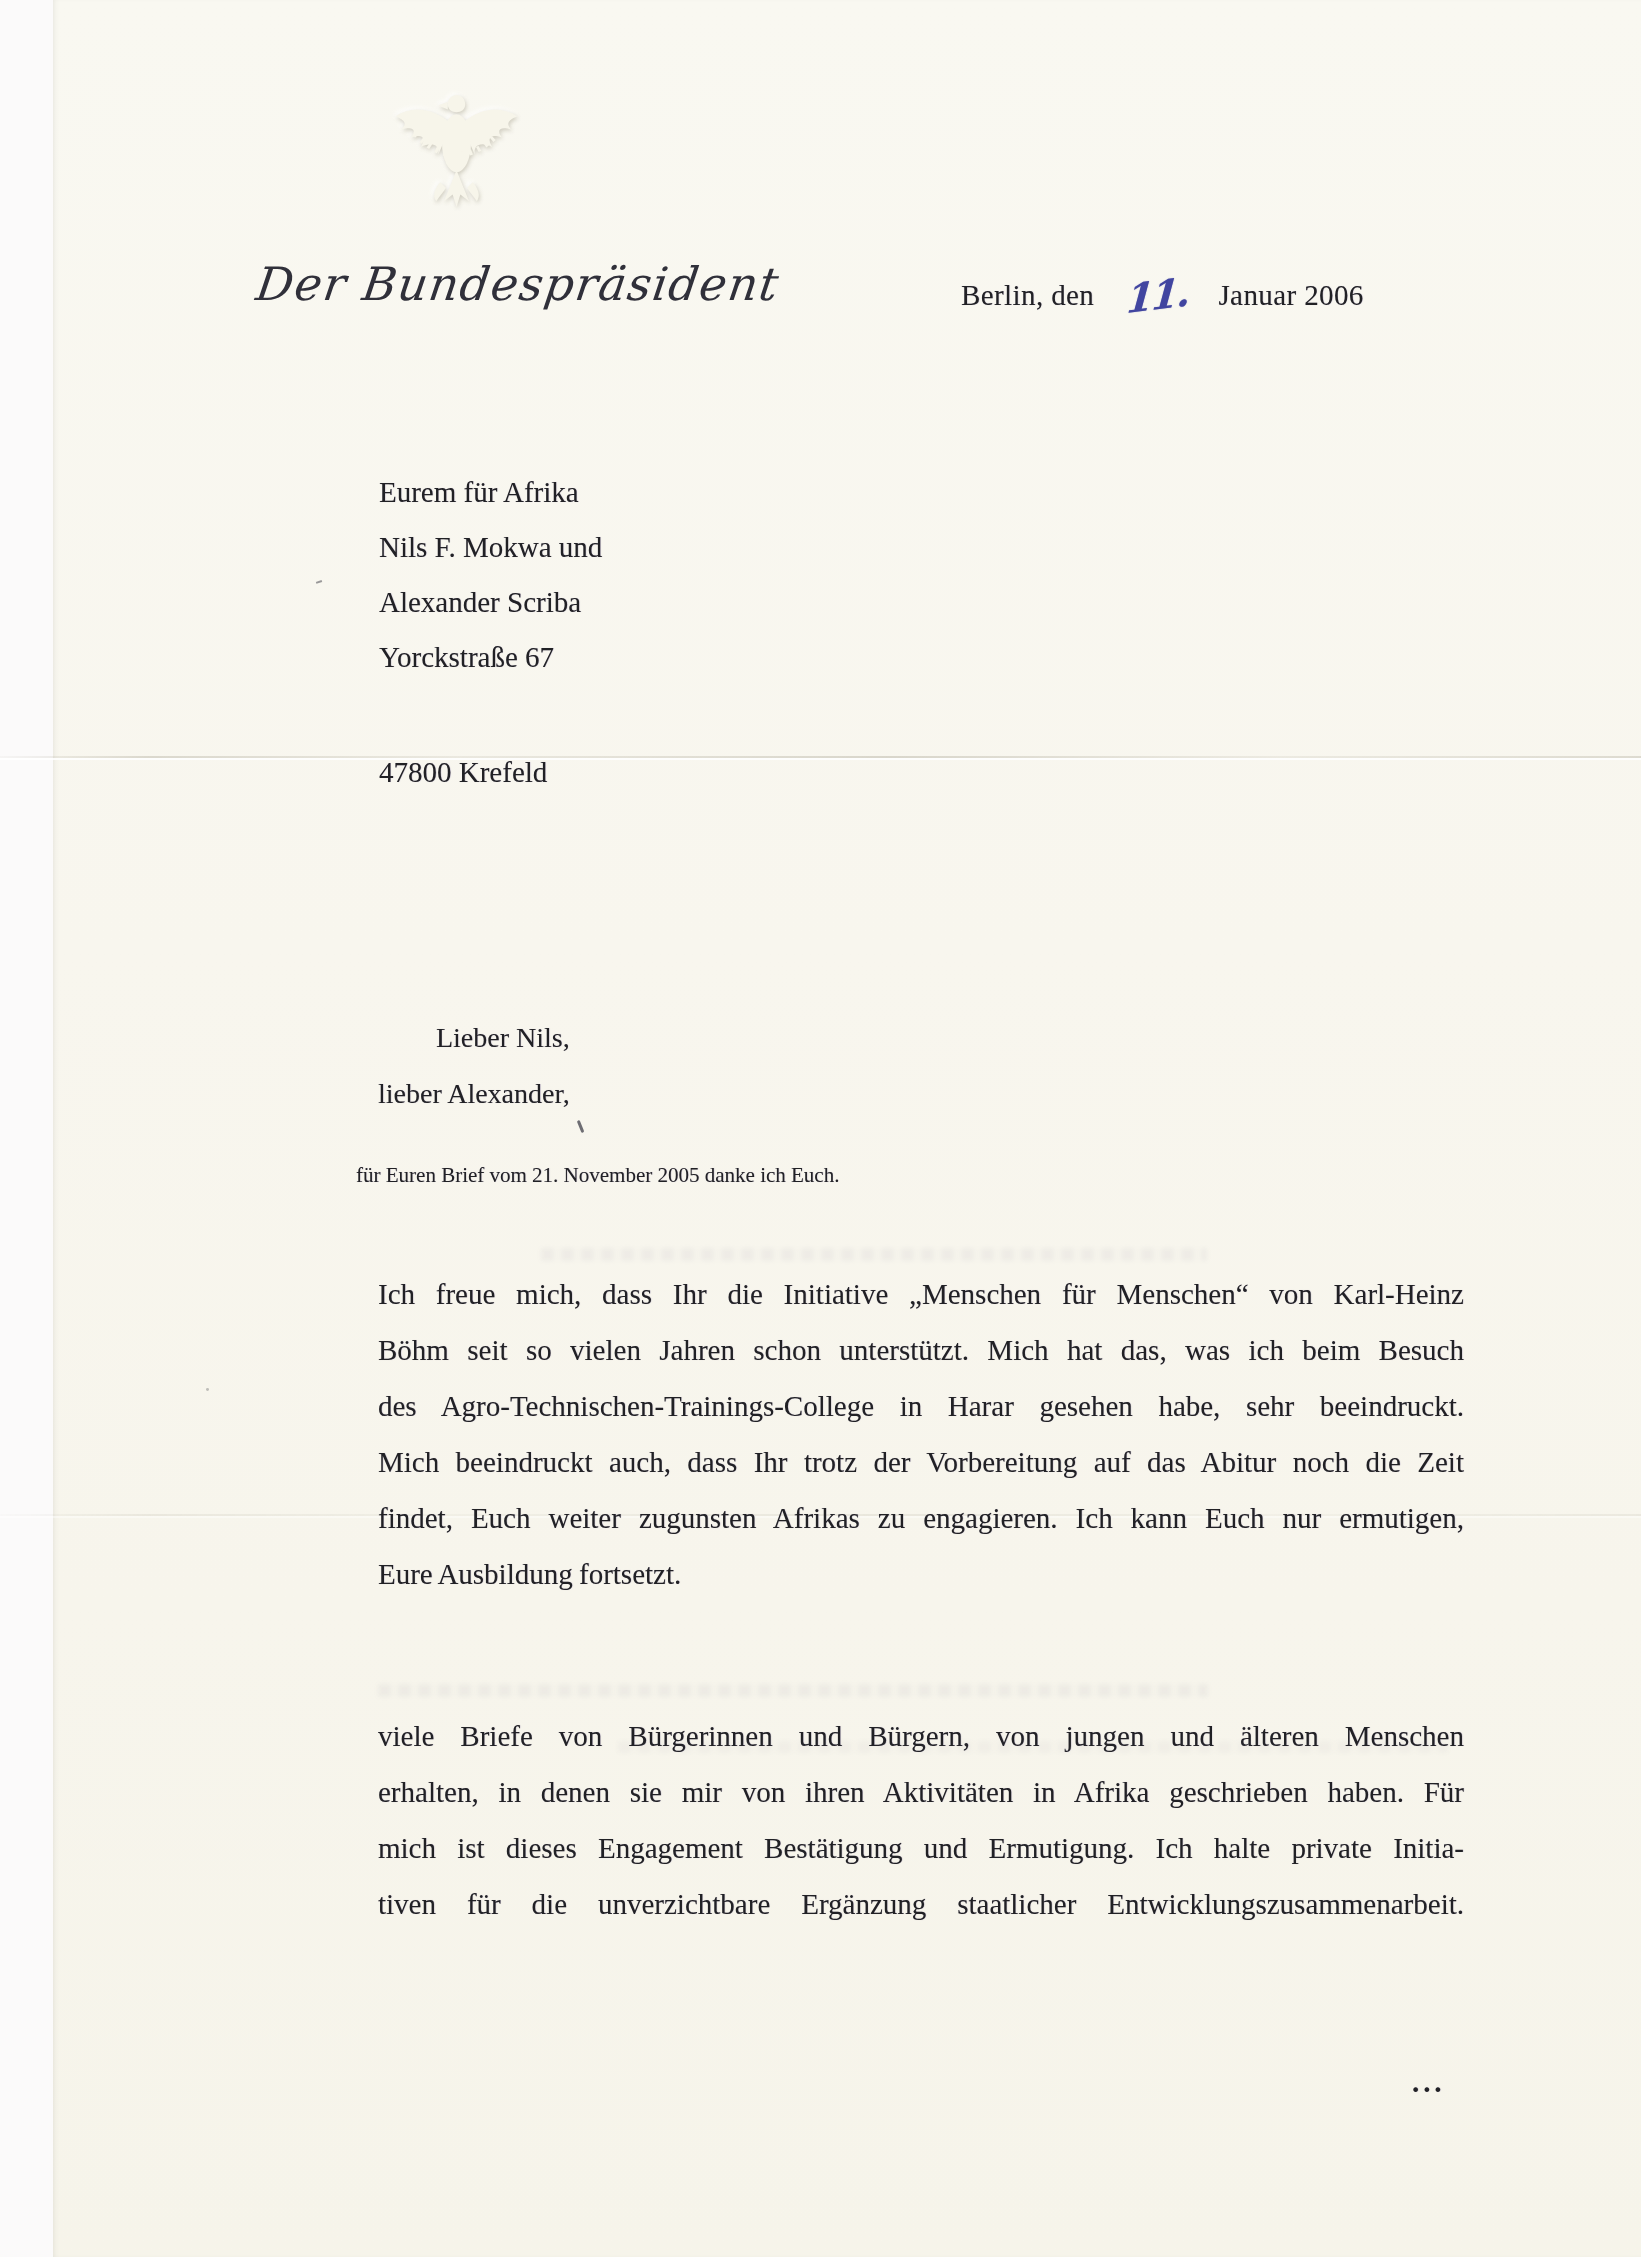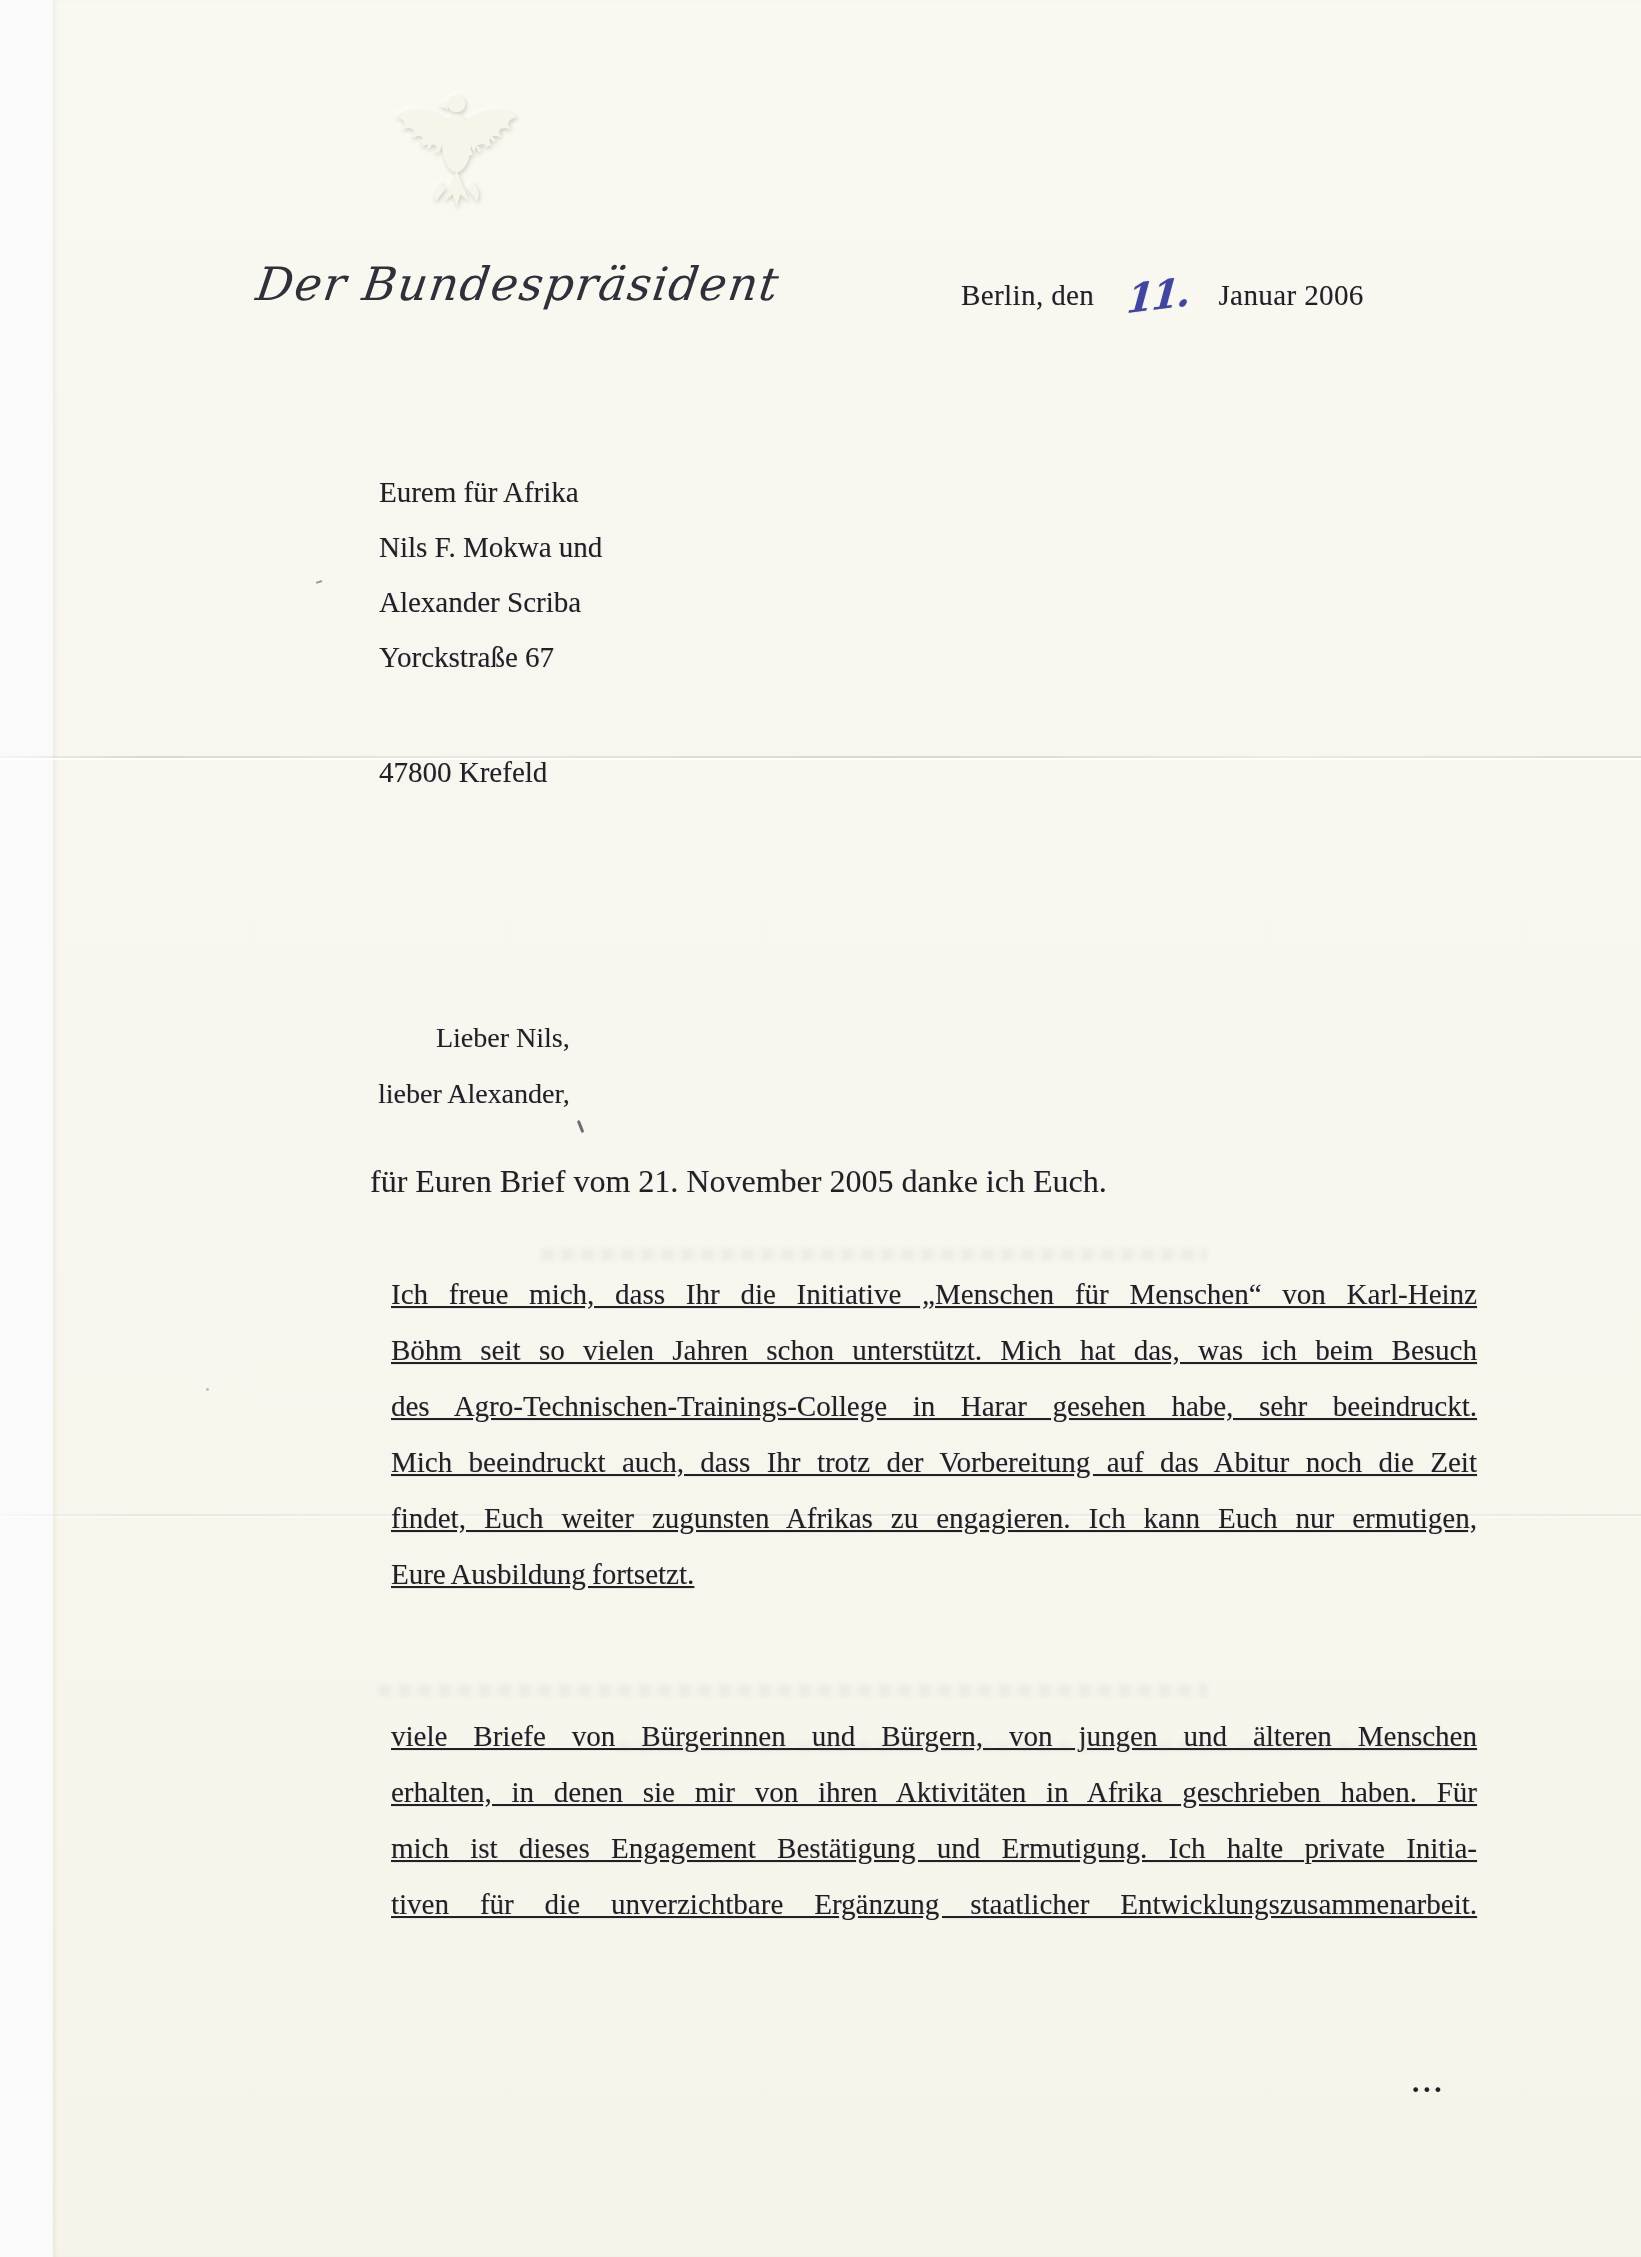--- a/index.html
+++ b/index.html
@@ -54,22 +54,22 @@
 
   
   .fold{position:absolute;left:0;width:1641px;height:3.9px;pointer-events:none;}
   .fold .dark{position:absolute;left:0;top:0;width:100%;height:1.9px;
     background:linear-gradient(90deg,rgba(151,146,128,0.05),rgba(151,146,128,0.30) 9%,rgba(151,146,128,0.14) 28%,rgba(151,146,128,0.32) 54%,rgba(151,146,128,0.12) 78%,rgba(151,146,128,0.28));}
   .fold .lite{position:absolute;left:0;top:1.9px;width:100%;height:1.9px;background:rgba(255,255,255,0.85);filter:blur(0.7px);}
   .fold-2{opacity:0.45;}
 
   
   .salutation{position:absolute;left:378px;top:1010px;font-size:28px;line-height:56px;white-space:nowrap;text-align:right;}
-  .intro{position:absolute;left:370px;top:1163px;font-size:32px;white-space:nowrap;}
-  .para{position:absolute;left:391px;width:1086px;font-size:29px;line-height:56px;word-spacing:-1px;text-decoration:underline;}
+  .intro{position:absolute;left:356px;top:1163px;font-size:21px;white-space:nowrap;}
+  .para{position:absolute;left:378px;width:1086px;font-size:29px;line-height:56px;word-spacing:-1px;}
   .para-1{top:1266px;}
   .para-2{top:1708px;}
   .jline{text-align:justify;text-align-last:justify;}
   .lastline{text-align:left;}
   .dots{position:absolute;left:1412px;top:2066px;font-size:29px;font-weight:bold;letter-spacing:3.9px;}
 
   
   .ghost{position:absolute;filter:blur(1.9px);opacity:0.55;pointer-events:none;
     background:repeating-linear-gradient(90deg,rgba(118,112,134,0.12) 0 12.6px,rgba(118,112,134,0.02) 12.6px 20px);}
   .ghost-1{left:541px;top:1248px;width:666px;height:12.6px;}

